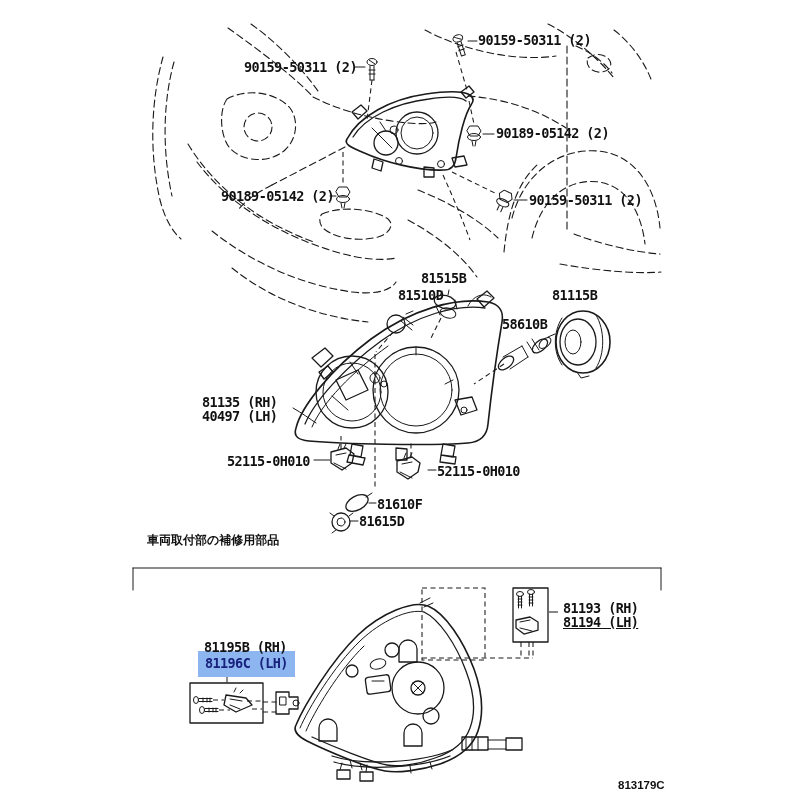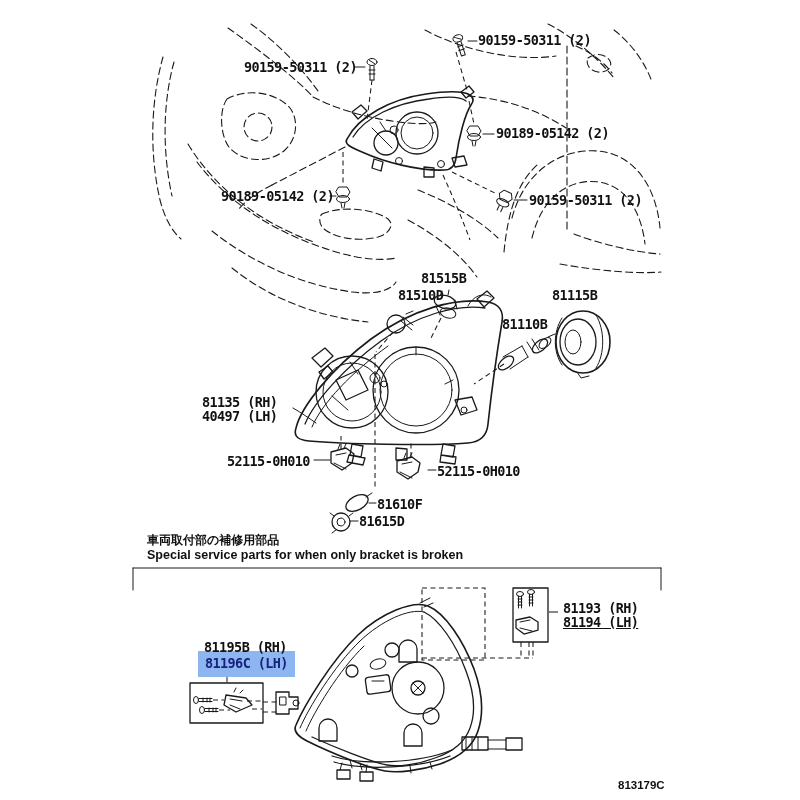--- a/index.html
+++ b/index.html
@@ -249,30 +249,29 @@
 
   <div class="pn" style="left:244px;top:60px;">90159-50311 (2)</div>
   <div class="pn" style="left:478px;top:33px;">90159-50311 (2)</div>
   <div class="pn" style="left:496px;top:126px;">90189-05142 (2)</div>
   <div class="pn" style="left:221px;top:189px;">90189-05142 (2)</div>
   <div class="pn" style="left:529px;top:193px;">90159-50311 (2)</div>
 
   <div class="pn" style="left:421px;top:271px;">81515B</div>
   <div class="pn" style="left:374px;top:288px;margin-left:24px;">81510D</div>
   <div class="pn" style="left:552px;top:288px;text-align:right;">81115B</div>
-  <div class="pn" style="left:502px;top:317px;">81110B</div>
+  <div class="pn" style="left:502px;top:317px;">58610B</div>
   <div class="pn" style="left:202px;top:395px;">81135 (RH)</div>
   <div class="pn" style="left:202px;top:409px;">40497 (LH)</div>
   <div class="pn" style="left:227px;top:454px;">52115-0H010</div>
   <div class="pn" style="left:437px;top:464px;">52115-0H010</div>
   <div class="pn" style="left:377px;top:497px;text-align:right;">81610F</div>
   <div class="pn" style="left:359px;top:514px;">81615D</div>
 
   <div class="jp" style="left:147px;top:532px;">車両取付部の補修用部品</div>
-  <div class="en" style="left:147px;top:548px;">Special service parts for when only bracket is broken</div>
 
   <div class="pn" style="left:204px;top:640px;">81195B (RH)</div>
   <div class="pn" style="left: 205px; top: 656px; color: rgb(24, 34, 124);">81196C (LH)</div>
   <div class="pn" style="left:563px;top:601px;">81193 (RH)</div>
   <div class="pn" style="left:563px;top:615px;text-decoration:underline;">81194 (LH)</div>
 
   <div class="code" style="left:618px;top:779px;">813179C</div>
 </div>
 
 </body></html>

